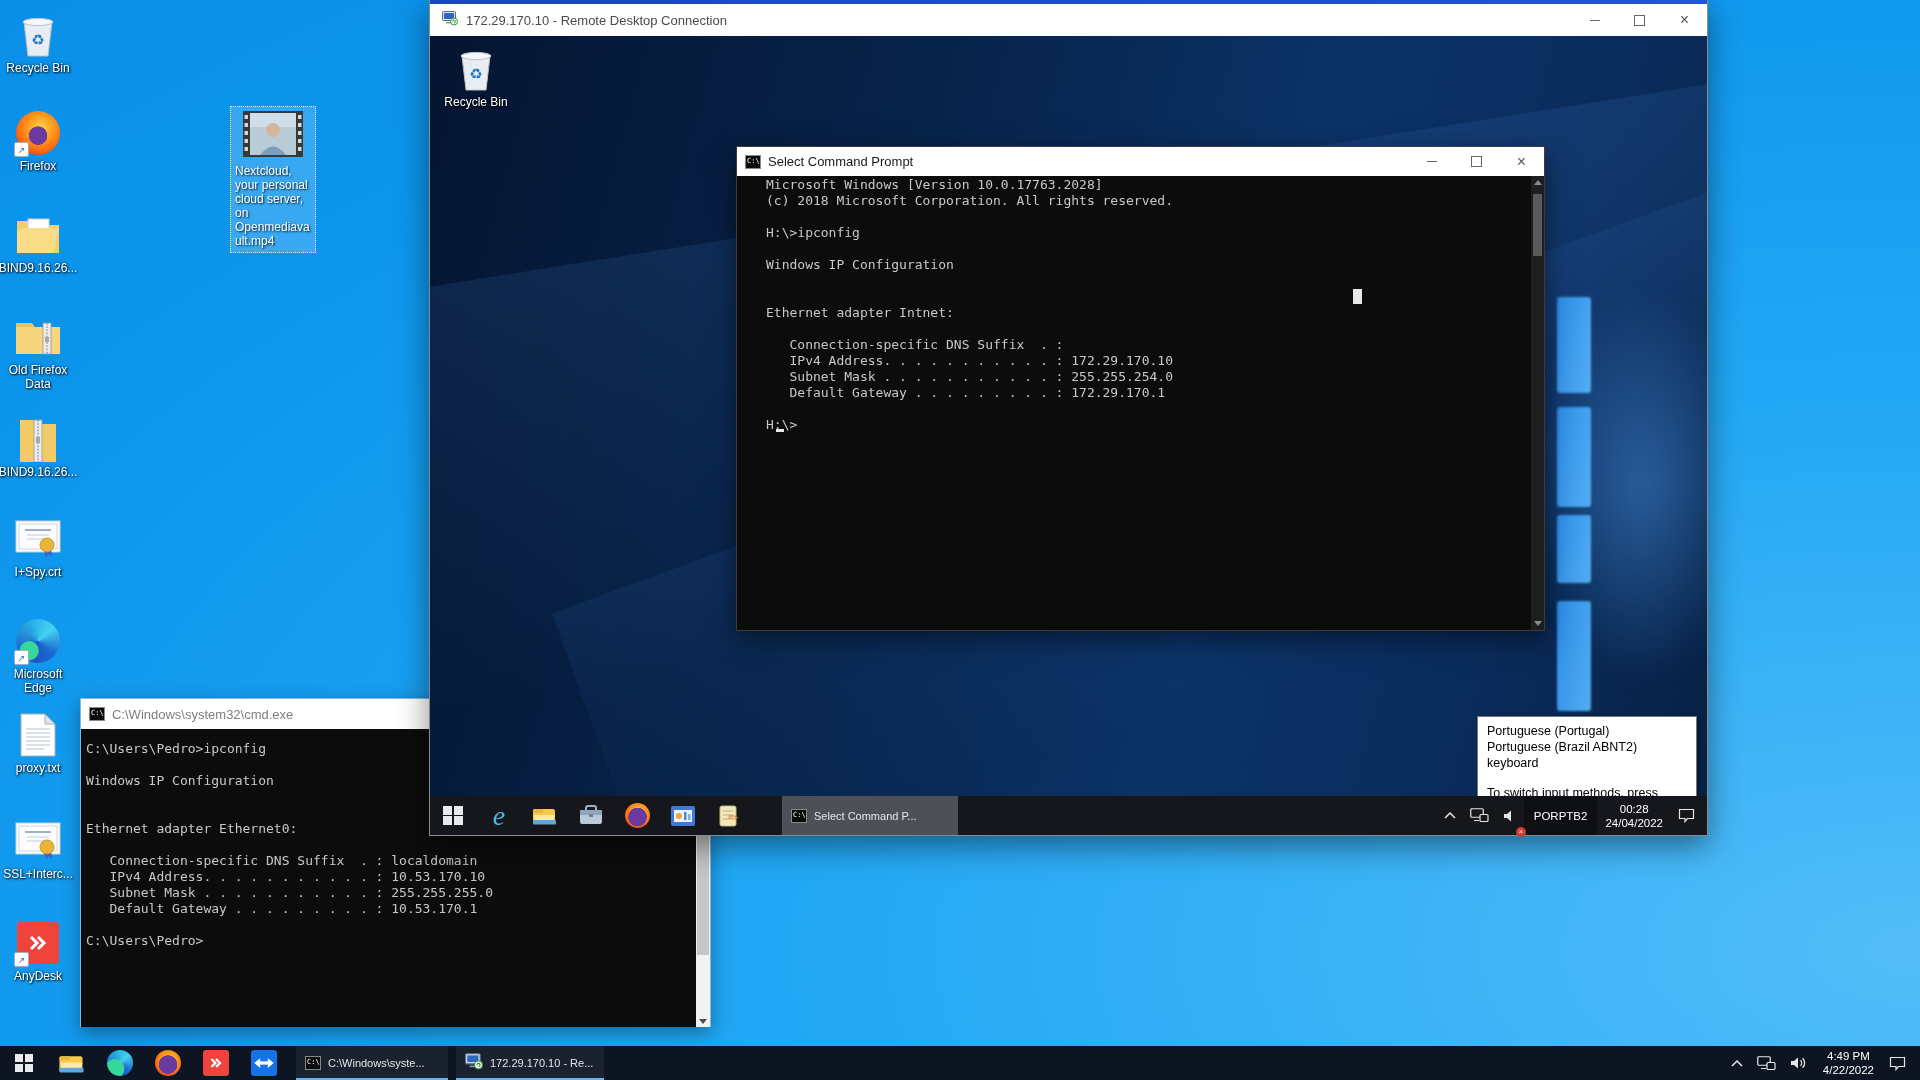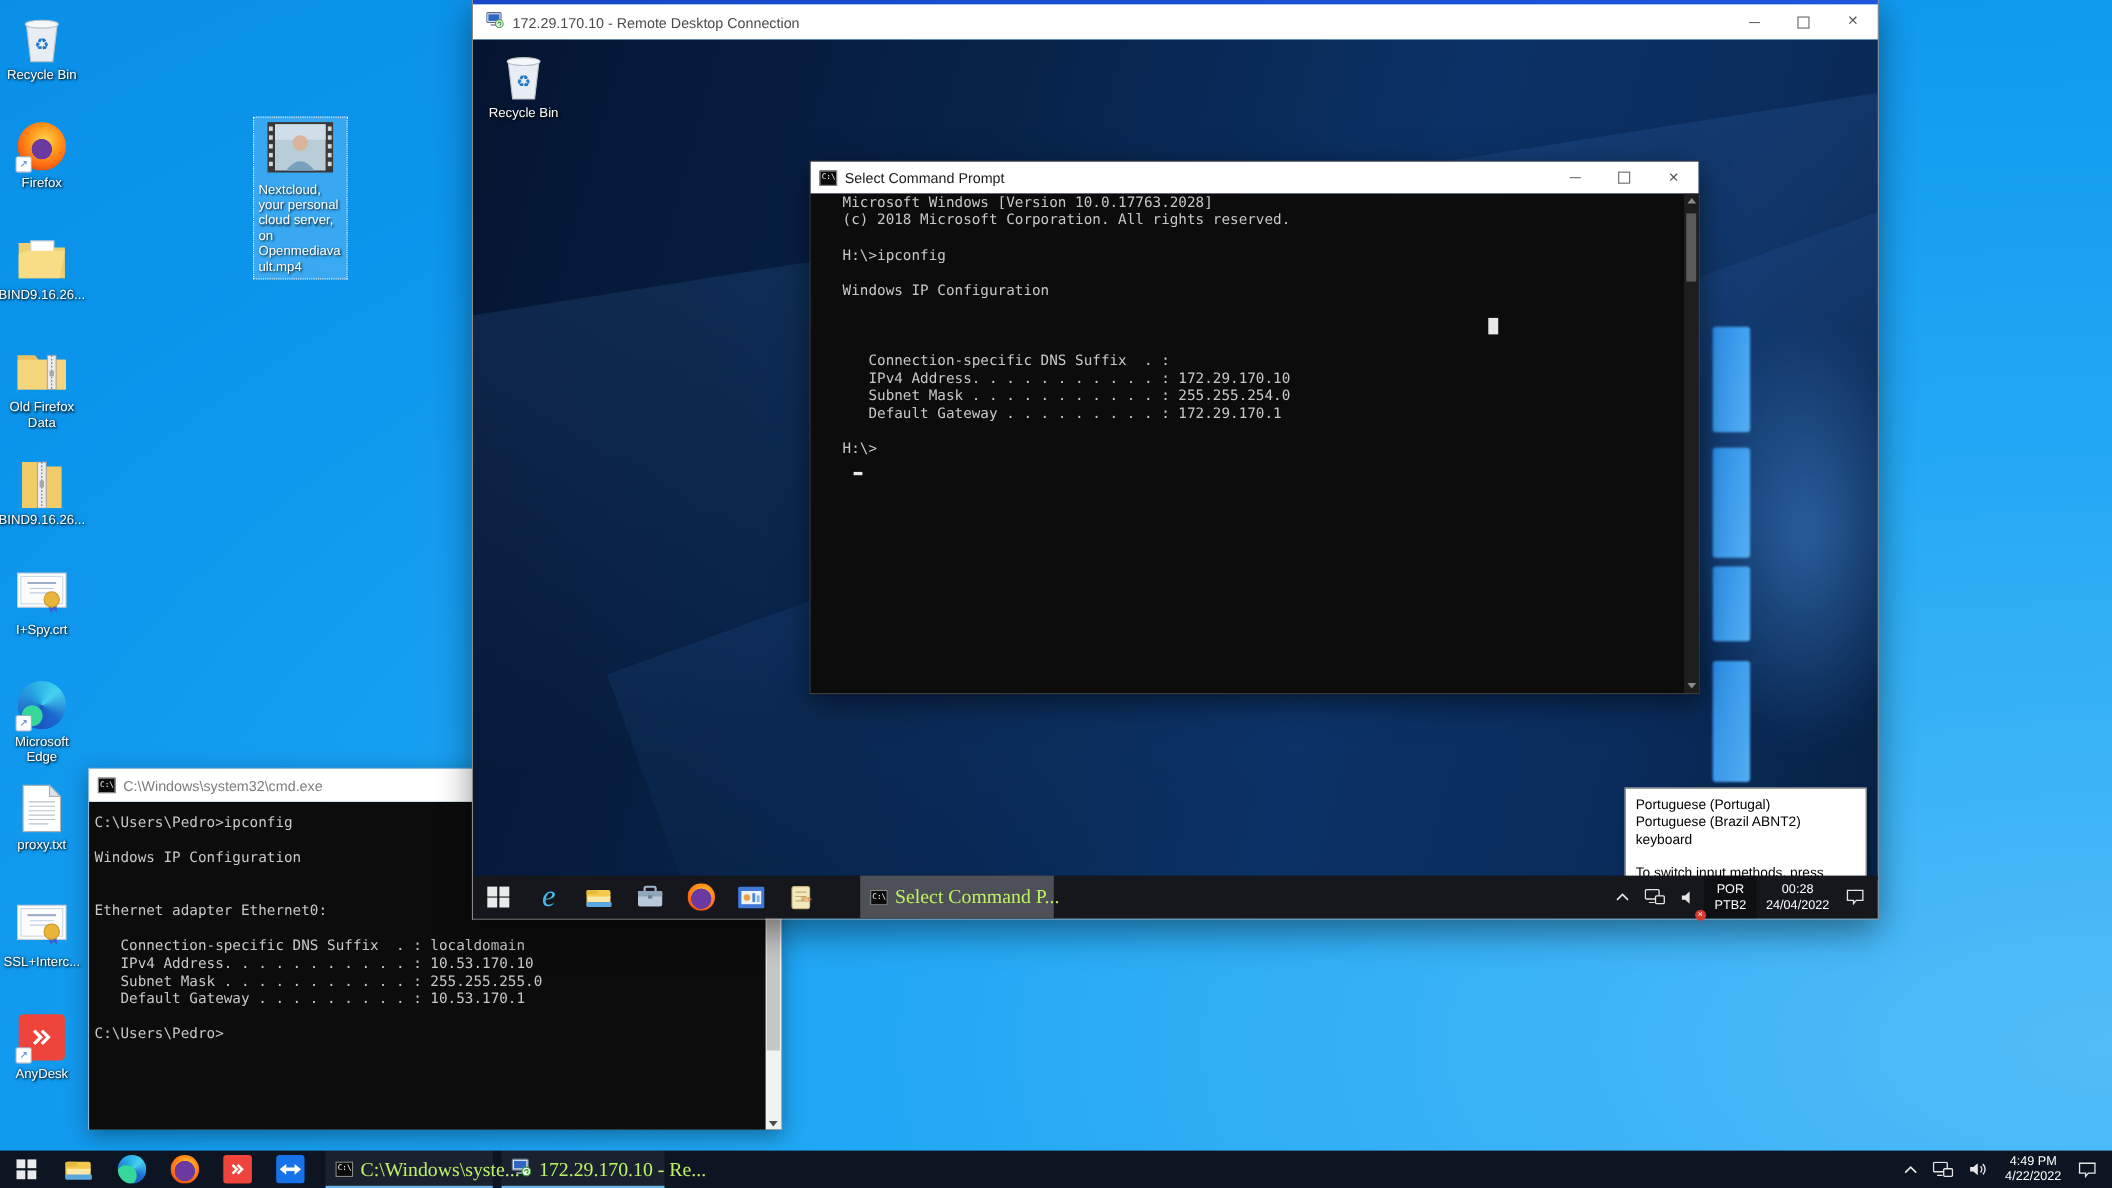--- a/index.html
+++ b/index.html
@@ -91,28 +91,28 @@
   .tooltip{position:absolute;left:1047px;top:680px;width:200px;background:#fff;border:1px solid #767676;
     box-shadow:2px 2px 5px rgba(0,0,0,.35);padding:6px 9px;font-size:12.5px;line-height:16px;color:#000;}
   .tooltip .gap{height:14px;}
 
   
   .rtaskbar{position:absolute;left:0;bottom:0;width:100%;height:39px;background:#16171c;display:flex;align-items:center;}
   .taskbar{position:absolute;left:0;top:1046px;width:1920px;height:34px;background:#0d1522;display:flex;align-items:center;z-index:50;}
   .tbi{height:100%;display:flex;align-items:center;justify-content:center;}
   .tbtn{display:flex;align-items:center;gap:7px;height:100%;padding:0 9px;box-sizing:border-box;position:relative;
     background:rgba(255,255,255,.06);}
-  .tbtn .lbl{font-size:18px;color:#bef264;white-space:nowrap;font-family:Liberation Serif, serif;}
+  .tbtn .lbl{font-size:11px;color:#e5e5e5;white-space:nowrap;}
   .tbtn .uline{position:absolute;left:0;bottom:0;width:100%;height:2px;background:#6cb2e8;}
   .rbtn-active{background:#4d5056;}
   .tray{margin-left:auto;display:flex;align-items:center;height:100%;}
   .trayi{height:100%;display:flex;align-items:center;justify-content:center;padding:0 7px;}
   .clock{display:flex;flex-direction:column;align-items:center;justify-content:center;color:#fff;
     font-size:11.5px;line-height:14px;padding:0 8px;height:100%;}
-  .langblk{display:flex;flex-direction:column;align-items:center;justify-content:center;color:#fff;
+  .langblk{display:flex;flex-direction:row;align-items:center;justify-content:center;color:#fff;
     font-size:11.5px;line-height:14px;padding:0 10px;height:100%;background:rgba(0,0,0,.35);}
   .ie-e{font-family:"Liberation Serif",serif;font-style:italic;font-size:28px;color:#45b7ea;line-height:24px;}
   .sq-start{display:grid;grid-template-columns:9px 9px;grid-template-rows:9px 9px;gap:1.5px;}
   .sq-start div{background:#e8eaec;}
   .sq-start.small{grid-template-columns:8px 8px;grid-template-rows:8px 8px;}
   .mutebadge{position:absolute;right:-2px;bottom:-2px;width:10px;height:10px;border-radius:50%;background:#d83a2e;
     color:#fff;font-size:8px;line-height:10px;text-align:center;}
 </style>
 </head>
 <body>
@@ -365,20 +365,21 @@
         <div class="console">
           <div class="clines">
               <div class="cline">Microsoft Windows [Version 10.0.17763.2028]</div>
               <div class="cline">(c) 2018 Microsoft Corporation. All rights reserved.</div>
               <div class="cline"></div>
               <div class="cline">H:\&gt;ipconfig</div>
               <div class="cline"></div>
               <div class="cline">Windows IP Configuration</div>
               <div class="cline"></div>
               <div class="cline"></div>
+              <div class="cline">Ethernet adapter Intnet:</div>
               <div class="cline"></div>
               <div class="cline">   Connection-specific DNS Suffix  . :</div>
               <div class="cline">   IPv4 Address. . . . . . . . . . . : 172.29.170.10</div>
               <div class="cline">   Subnet Mask . . . . . . . . . . . : 255.255.254.0</div>
               <div class="cline">   Default Gateway . . . . . . . . . : 172.29.170.1</div>
               <div class="cline"></div>
               <div class="cline">H:\&gt;</div>
             </div>
           <div class="selblock"></div>
           <div class="cursor"></div>

